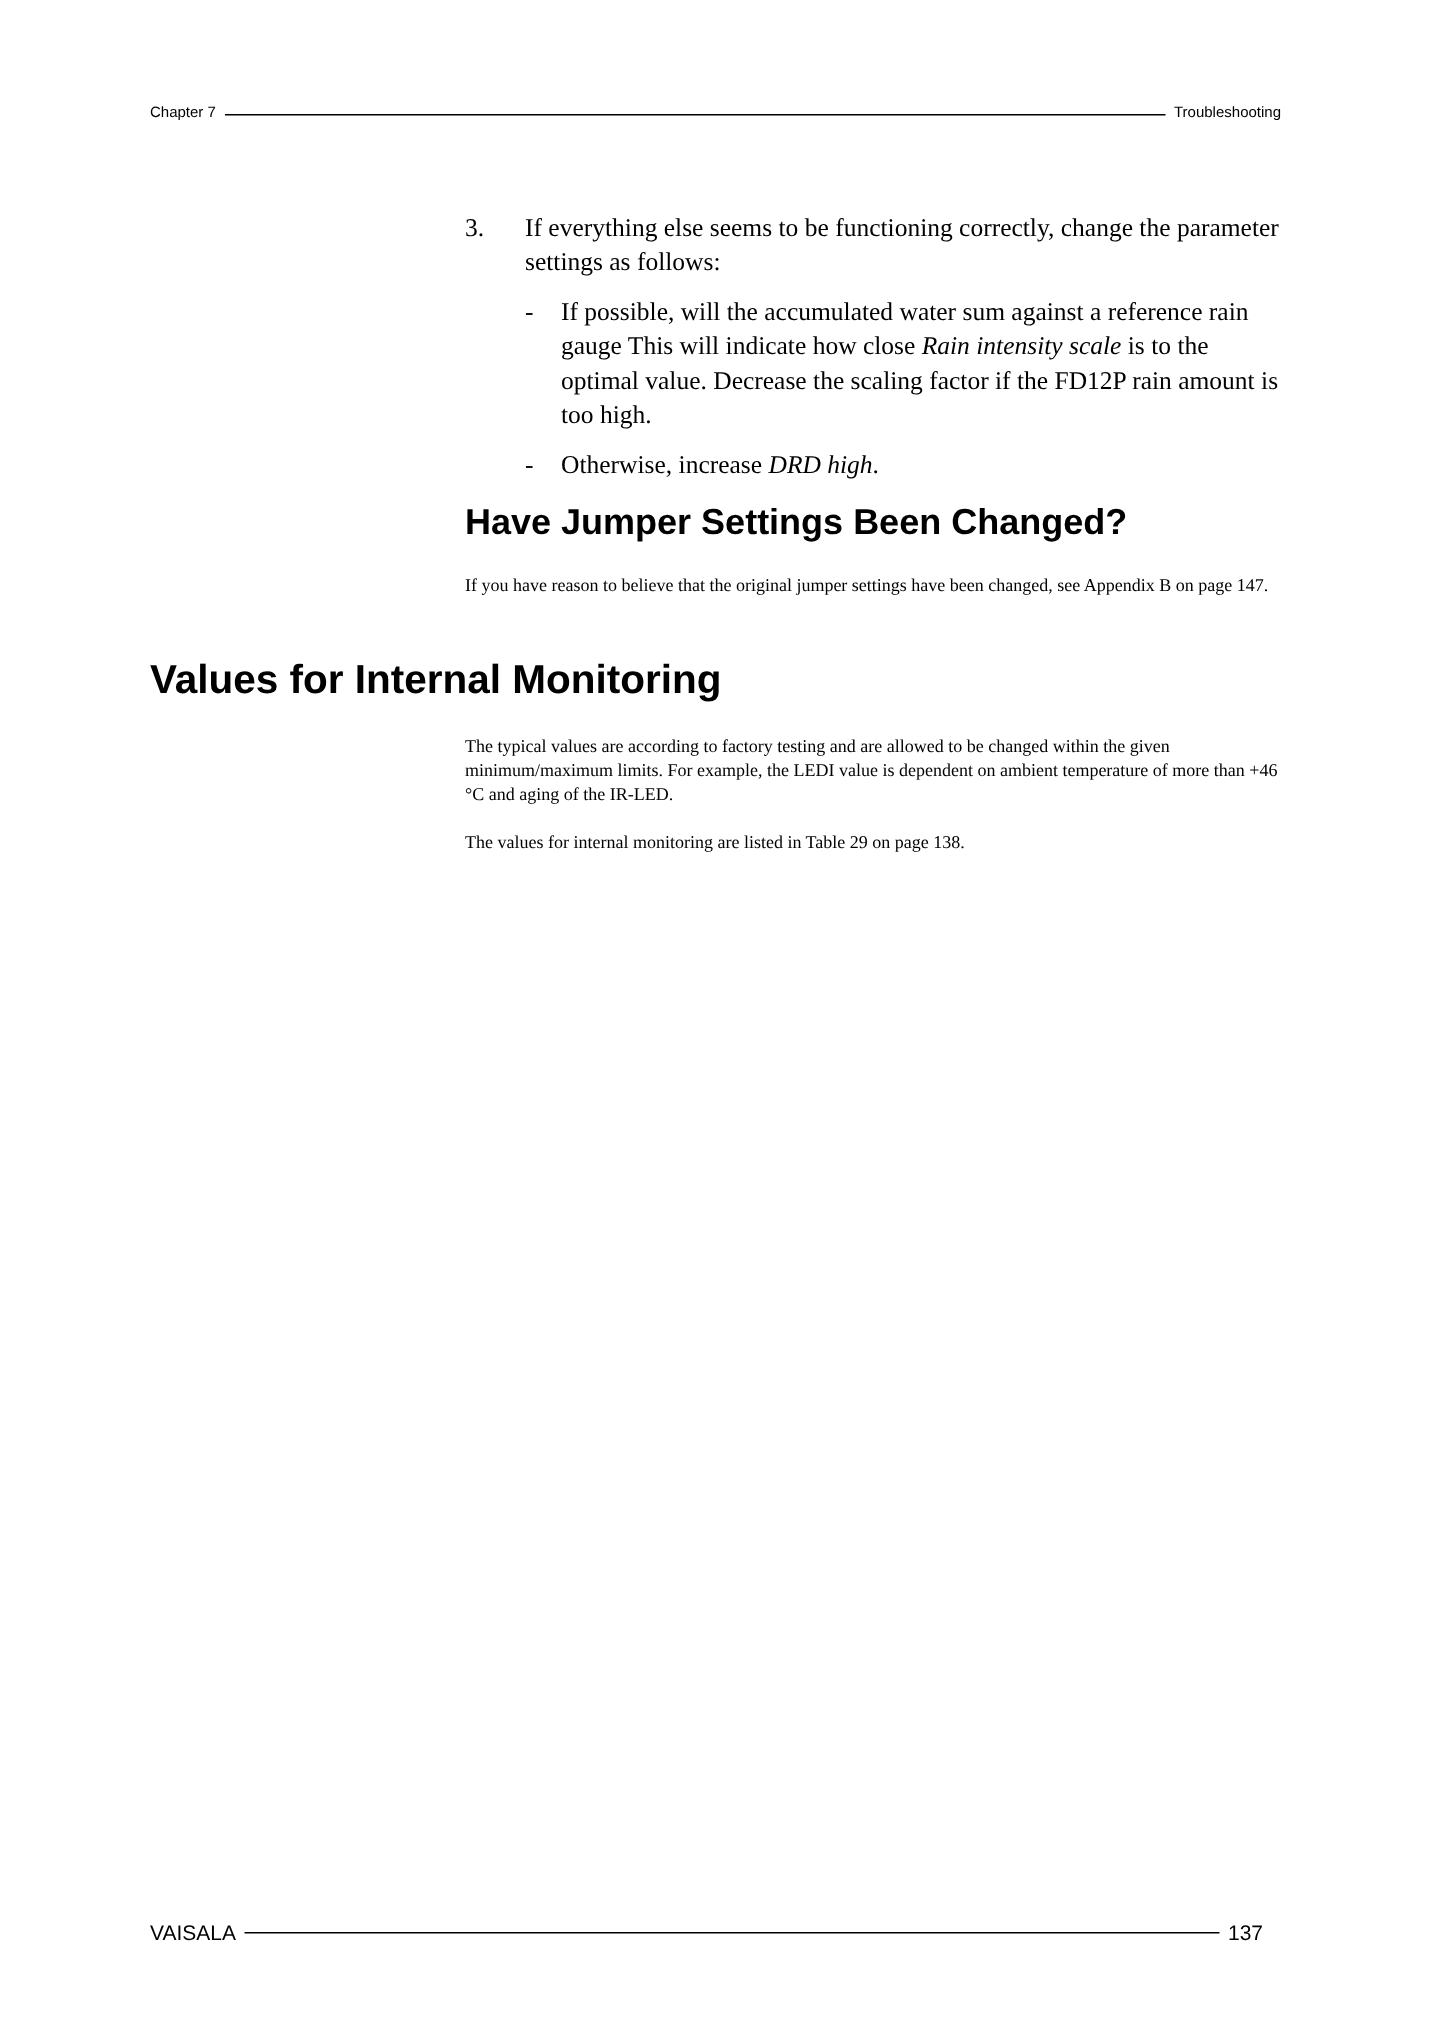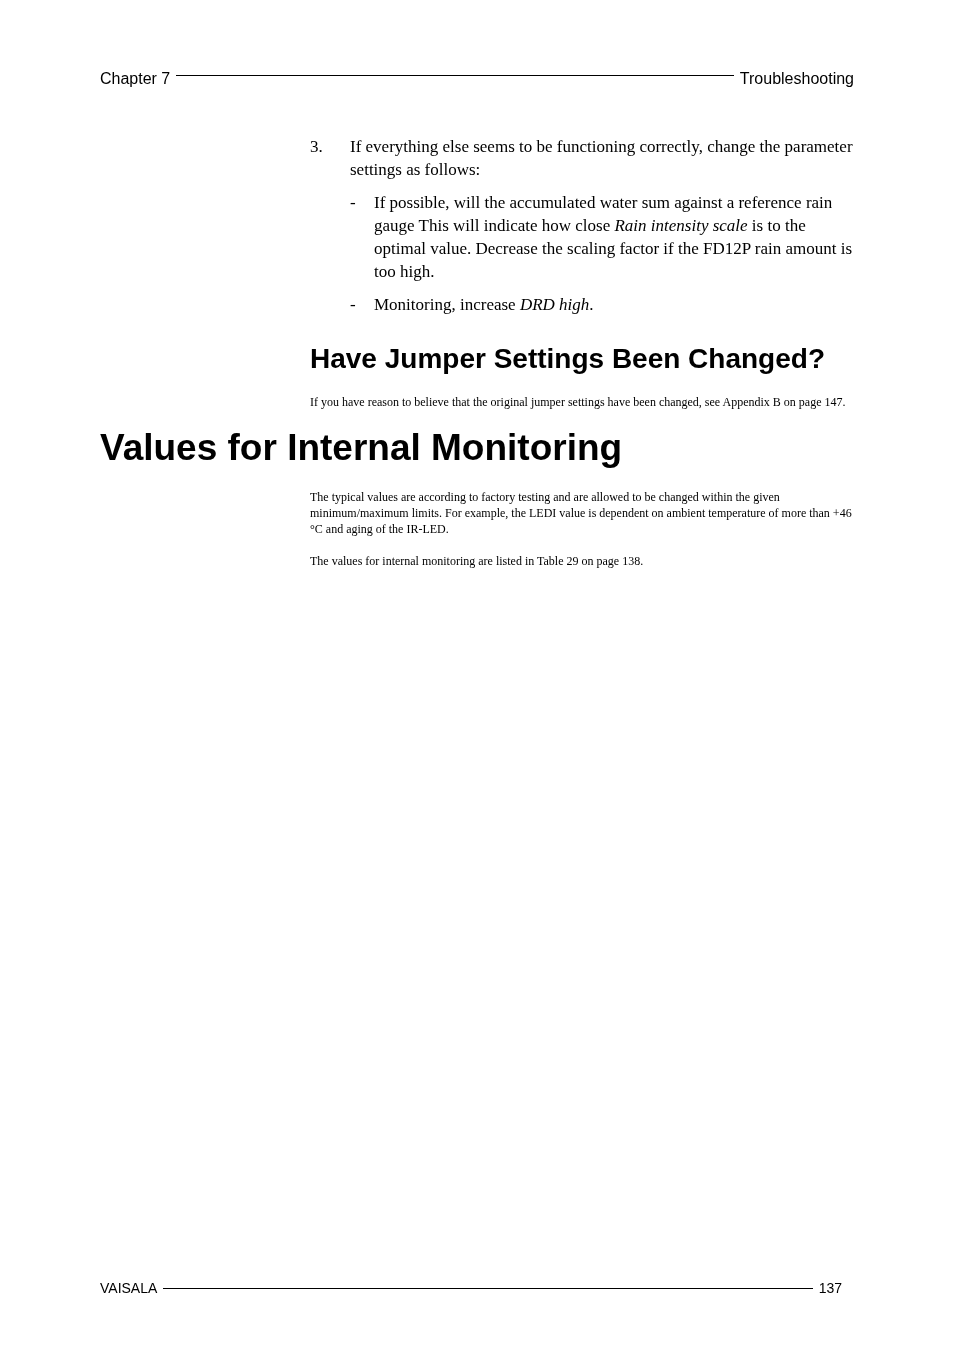--- a/index.html
+++ b/index.html
@@ -12,24 +12,24 @@
     height: 1351px;
     box-sizing: border-box;
     position: relative;
   }
   .page {
     padding: 70px 100px 0 100px;
     box-sizing: border-box;
   }
   .header-row {
     display: flex;
-    align-items: center;
+    align-items: flex-end;
     font-family: Arial, Helvetica, sans-serif;
-    font-size: 16px;
-    margin-bottom: 48px;
+    font-size: 10px;
+    margin-bottom: 60px;
     white-space: nowrap;
     overflow: hidden;
   }
   .header-left {
     flex: 0 0 auto;
     padding-right: 4px;
   }
   .header-fill {
     flex: 1 1 auto;
     border-bottom: 1px solid #000;
@@ -68,30 +68,30 @@
   .sub-item .dash {
     width: 24px;
     flex: 0 0 24px;
   }
   .italic {
     font-style: italic;
   }
   h2.section {
     font-family: Arial, Helvetica, sans-serif;
     font-weight: bold;
-    font-size: 28px;
-    margin-top: 24px;
+    font-size: 24px;
+    margin-top: 12px;
     margin-bottom: 18px;
     line-height: 1.25;
   }
   h2.top-section {
     font-family: Arial, Helvetica, sans-serif;
     font-weight: bold;
-    font-size: 37px;
-    margin-top: 17px;
+    font-size: 27px;
+    margin-top: 40px;
     margin-bottom: 20px;
     color: #000;
   }
   .para {
     font-size: 12px;
     line-height: 1.35;
     margin-bottom: 16px;
   }
   .footer-row {
     position: absolute;
@@ -140,21 +140,21 @@
     <div class="sub-list">
       <div class="sub-item">
         <div class="dash">-</div>
         <div>
           <span>If possible, will the accumulated water sum against a reference rain gauge This will indicate how close </span><span class="italic">Rain intensity scale</span><span> is to the optimal value. Decrease the scaling factor if the FD12P rain amount is too high.</span>
         </div>
       </div>
       <div class="sub-item">
         <div class="dash">-</div>
         <div>
-          <span>Monitoring, increase </span><span class="italic">DRD high</span><span>.</span>
+          <span>Otherwise, increase </span><span class="italic">DRD high</span><span>.</span>
         </div>
       </div>
     </div>
 
     <h2 class="section">Have Jumper Settings Been Changed?</h2>
 
     <div class="para">If you have reason to believe that the original jumper settings have been changed, see Appendix B on page 147.</div>
   </div>
 
   <h2 class="top-section content-h2">Values for Internal Monitoring</h2>

